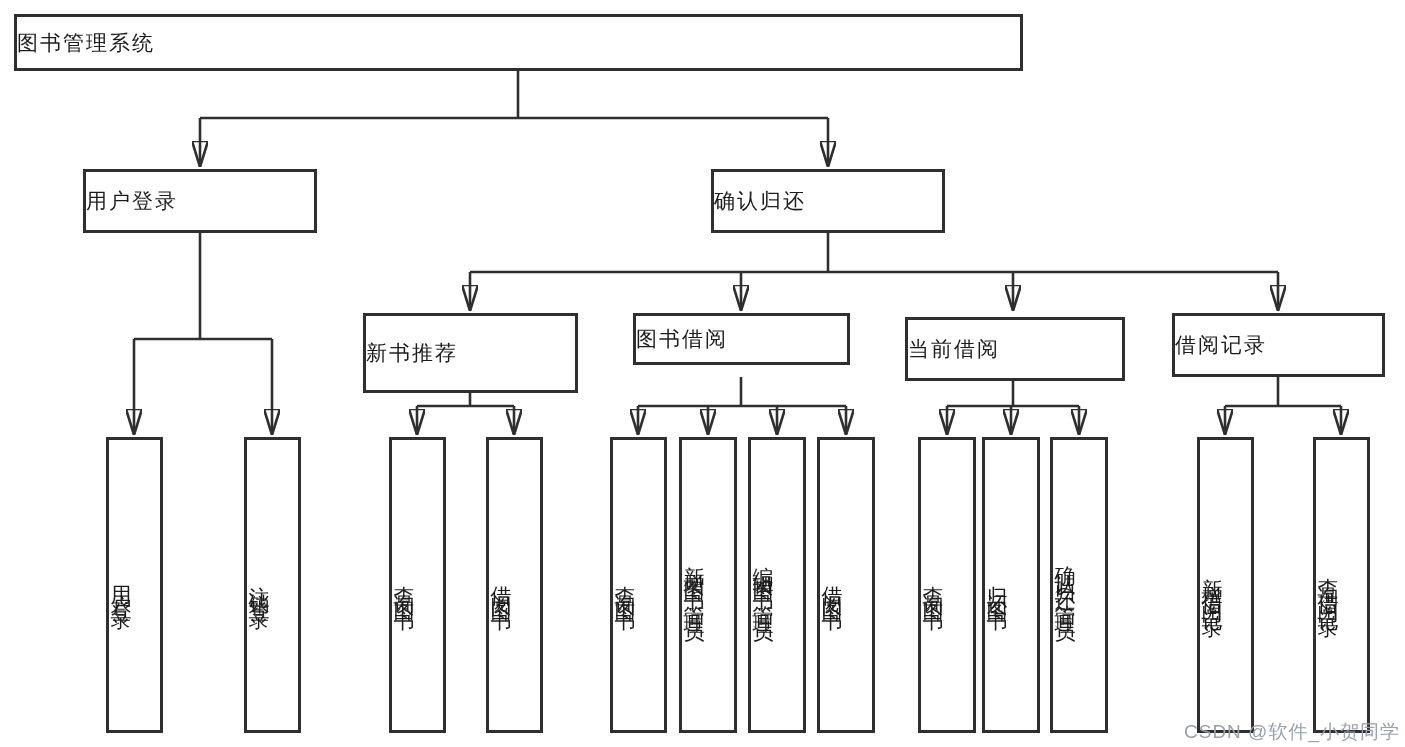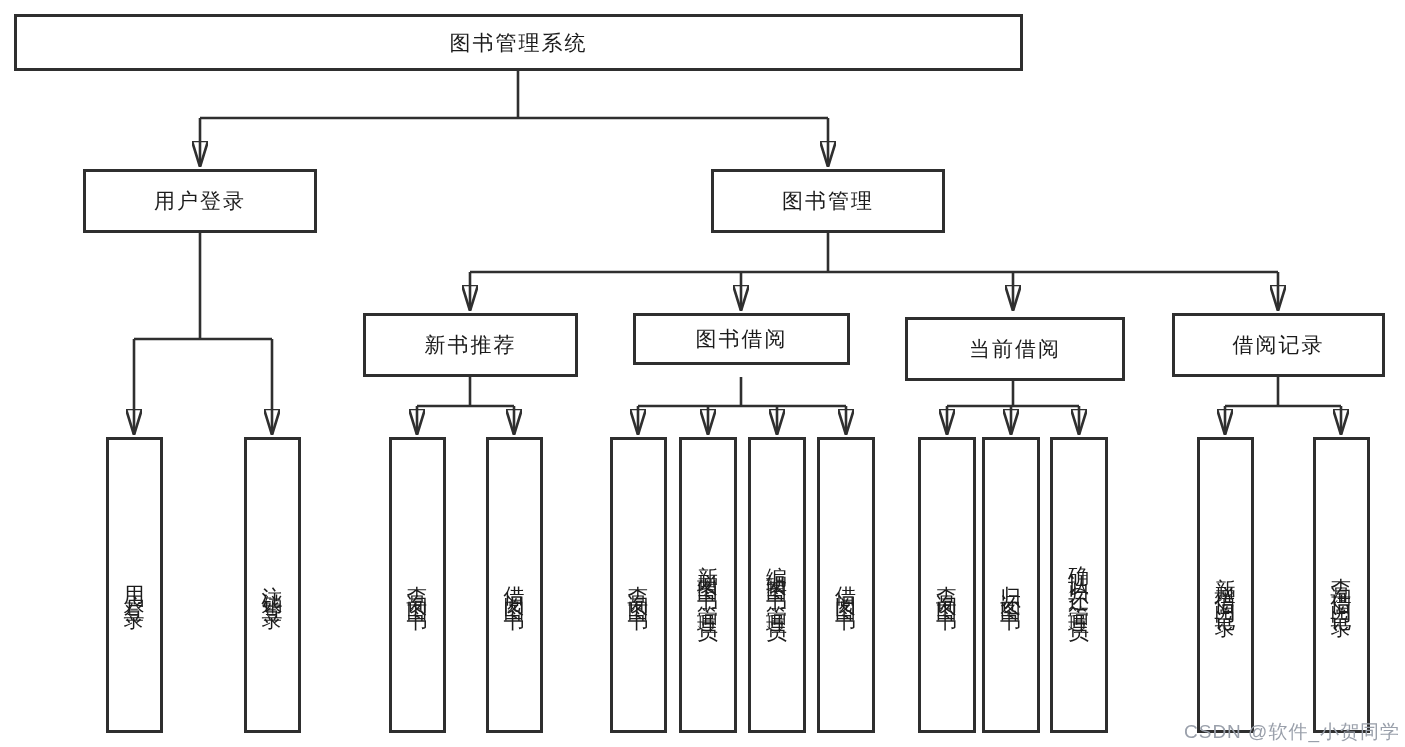--- a/index.html
+++ b/index.html
@@ -17,24 +17,25 @@
     color:var(--text);
     overflow:hidden;
   }
   .wires{position:absolute;left:0;top:0;z-index:1;}
   .wires path{stroke:var(--line);stroke-width:2.6;fill:none;}
   .node{
     position:absolute;
     box-sizing:border-box;
     background:#fff;
     border:3px solid var(--line);
-    display:flex;align-items:center;justify-content:center;
+    display:flex;align-items:center;
     font-size:21px;letter-spacing:2px;
     z-index:2;
     white-space:nowrap;
+    font-family:Liberation Mono, monospace;
   }
   .leaf{
     top:437px;height:296px;width:57px;
     letter-spacing:normal;
   }
   .vtext{
     writing-mode:vertical-rl;
     text-orientation:mixed;
     font-size:21px;
     letter-spacing:8px;
@@ -120,24 +121,24 @@
   </svg>
 
   <div class="node" style="left:14px;top:14px;width:1009px;height:57px">
     <span>图书管理系统</span>
   </div>
 
   <div class="node" style="left:83px;top:169px;width:234px;height:64px">
     <span>用户登录</span>
   </div>
   <div class="node" style="left:711px;top:169px;width:234px;height:64px">
-    <span>图书管理</span>
+    <span>确认归还</span>
   </div>
 
-  <div class="node" style="left:363px;top:313px;width:215px;height:64px">
+  <div class="node" style="left:363px;top:313px;width:215px;height:80px">
     <span>新书推荐</span>
   </div>
   <div class="node" style="left:633px;top:313px;width:217px;height:52px">
     <span>图书借阅</span>
   </div>
   <div class="node" style="left:905px;top:317px;width:220px;height:64px">
     <span>当前借阅</span>
   </div>
   <div class="node" style="left:1172px;top:313px;width:213px;height:64px">
     <span>借阅记录</span>

